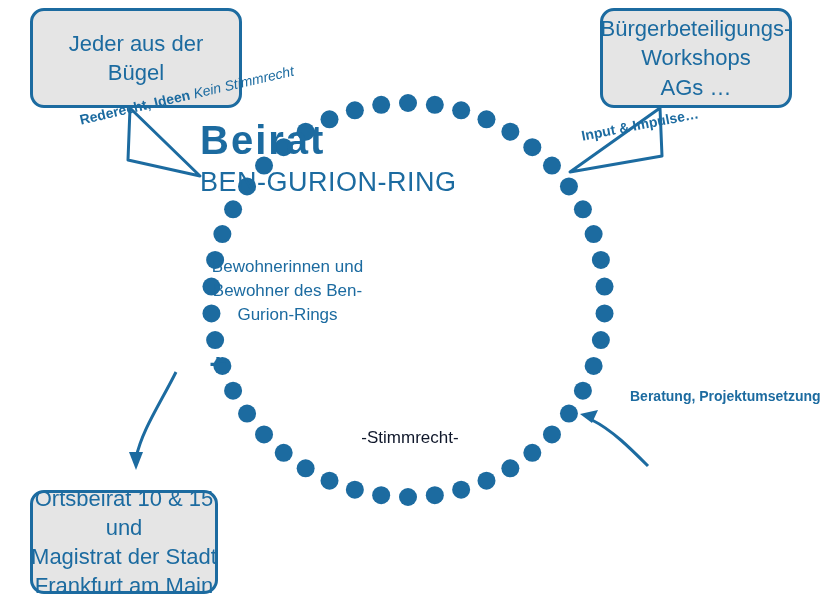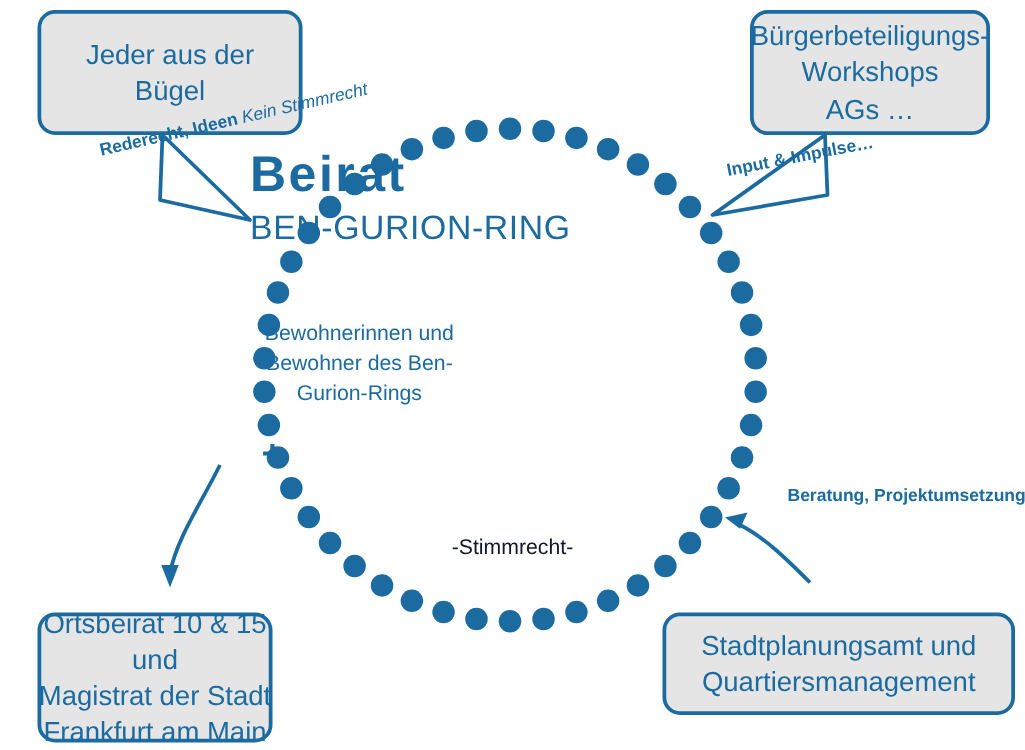--- a/index.html
+++ b/index.html
@@ -233,24 +233,20 @@
     <span class="line">AGs …</span>
   </div>
 
   <div class="box" id="box-bottom-left">
     <span class="line">Ortsbeirat 10 &amp; 15</span>
     <span class="line">und</span>
     <span class="line">Magistrat der Stadt</span>
     <span class="line">Frankfurt am Main</span>
   </div>
 
-  <div class="box" id="box-bottom-right">
-    <span class="line">Stadtplanungsamt und</span>
-    <span class="line">Quartiersmanagement</span>
-  </div>
 
   <div class="annot" id="annot-rederecht">
     <span class="line">Rederecht, Ideen</span>
     <span class="line soft">Kein Stimmrecht</span>
   </div>
 
   <div class="annot" id="annot-input">
     <span class="line">Input &amp; Impulse…</span>
   </div>
 

